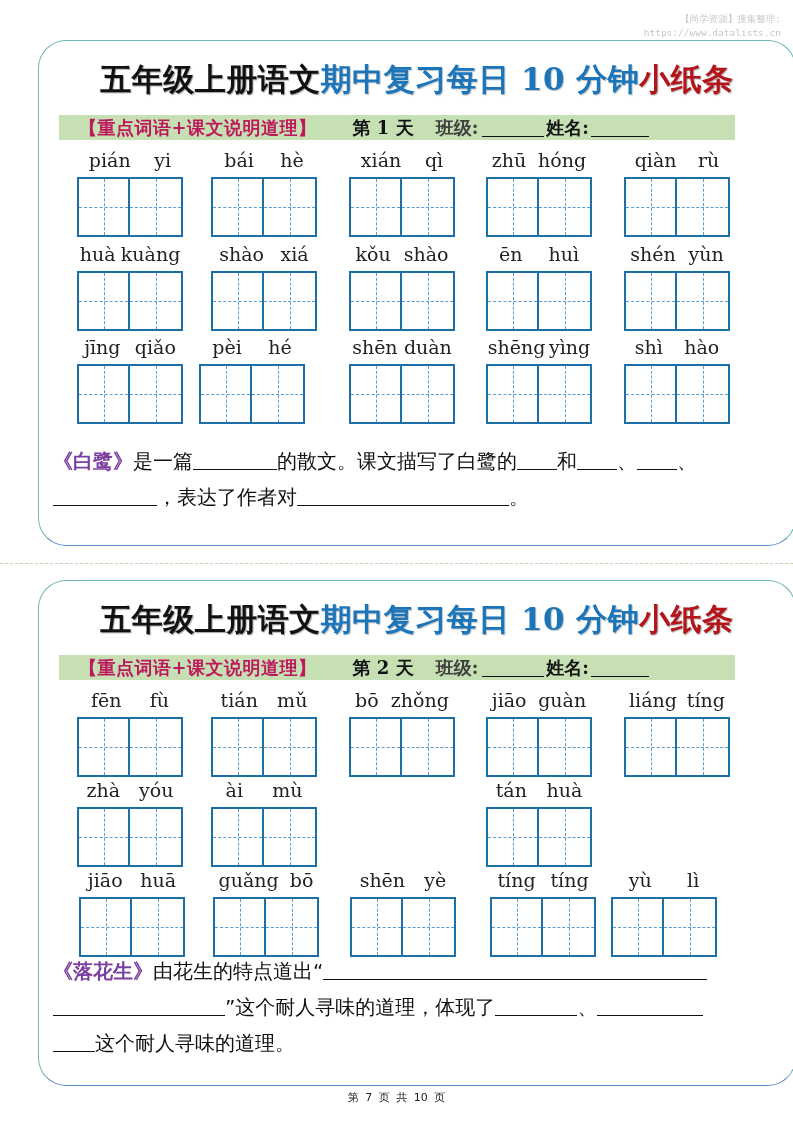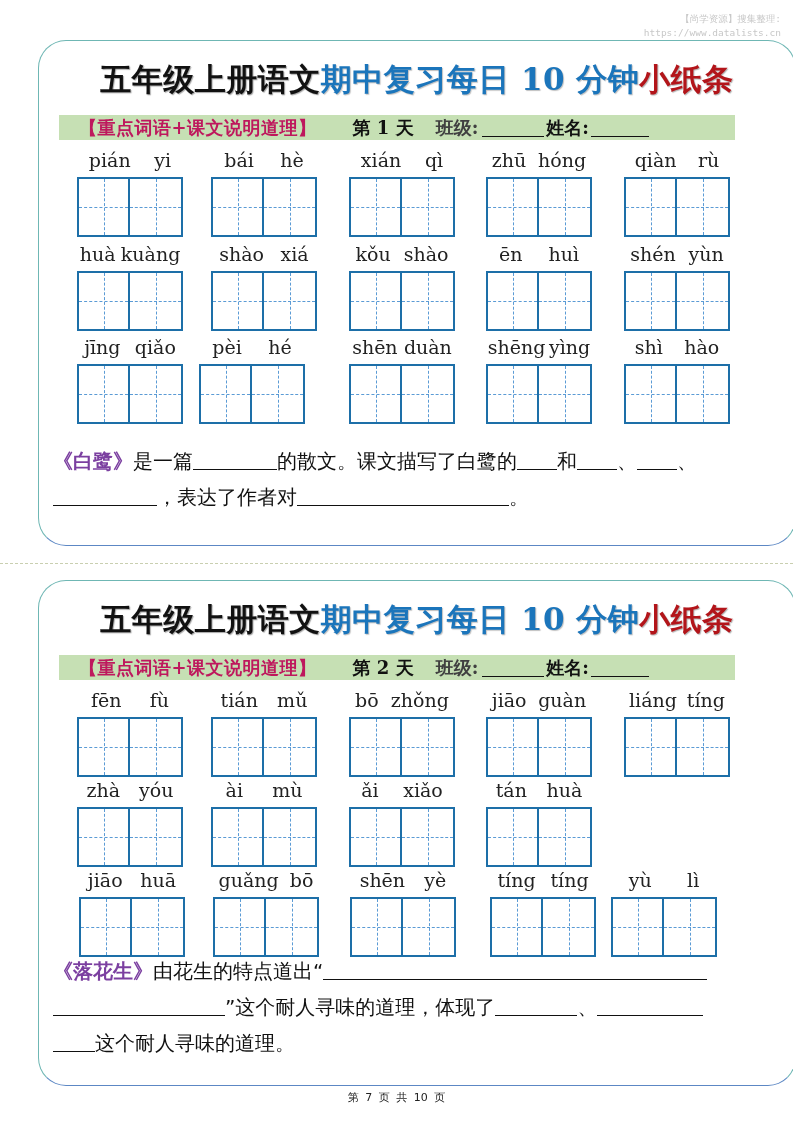--- a/index.html
+++ b/index.html
@@ -302,30 +302,20 @@
     <div class="word" style="left:156px">
         <div class="pinyin">
           <span>ài</span>
           <span>mù</span>
         </div>
         <div class="boxes">
           <div class="cell"></div>
           <div class="cell"></div>
         </div>
       </div>
-    <div class="word" style="left:294px">
-        <div class="pinyin">
-          <span>ǎi</span>
-          <span>xiǎo</span>
-        </div>
-        <div class="boxes">
-          <div class="cell"></div>
-          <div class="cell"></div>
-        </div>
-      </div>
     <div class="word" style="left:431px">
         <div class="pinyin">
           <span>tán</span>
           <span>huà</span>
         </div>
         <div class="boxes">
           <div class="cell"></div>
           <div class="cell"></div>
         </div>
       </div>

